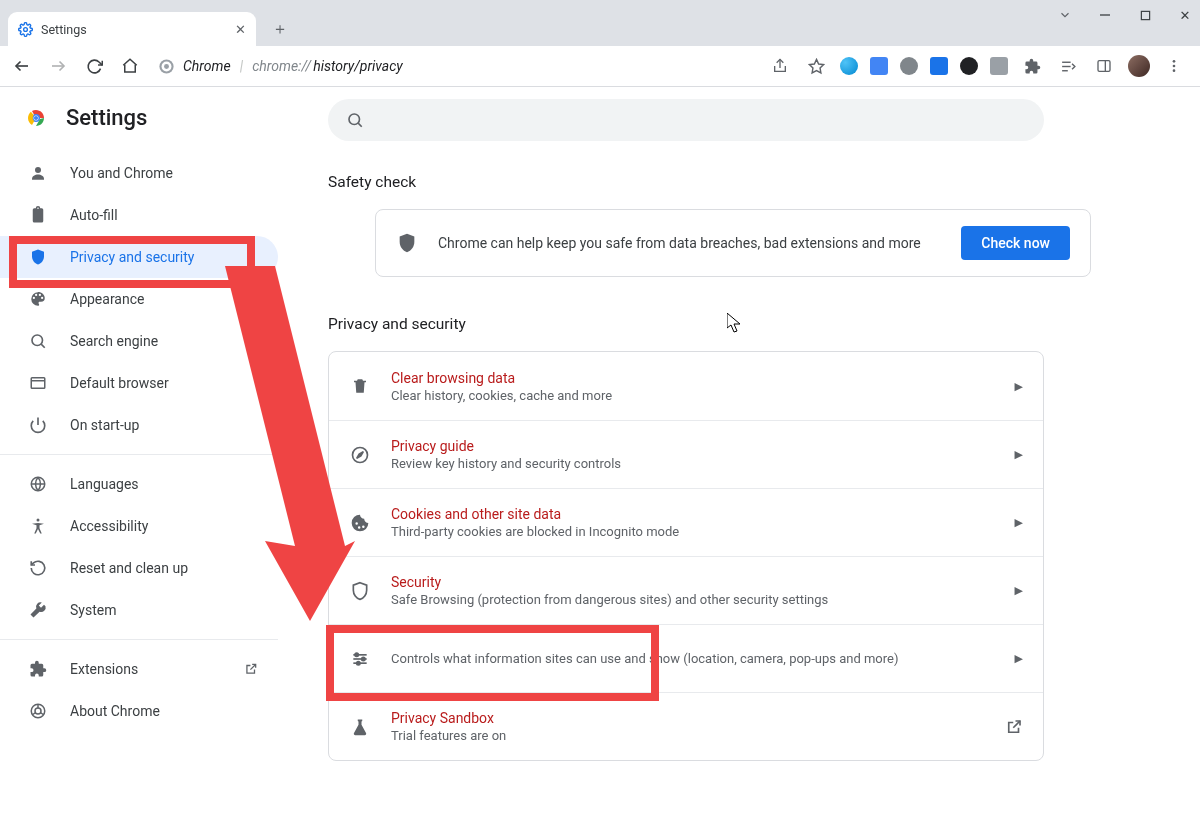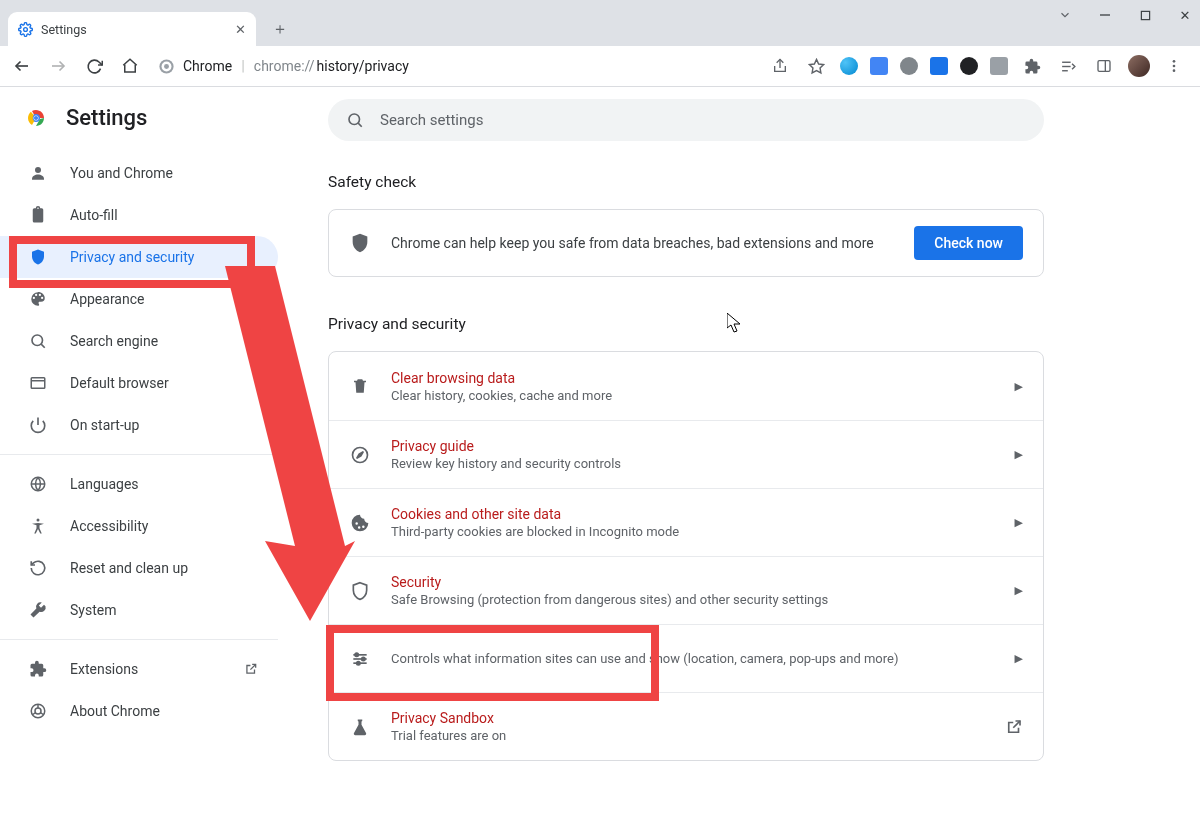--- a/index.html
+++ b/index.html
@@ -16,21 +16,21 @@
   body{display:flex;flex-direction:column;}
 
   
   .titlebar{height:46px;background:var(--grey-bg);display:flex;align-items:flex-end;position:relative;}
   .tab{height:34px;width:248px;background:#fff;border-radius:9px 9px 0 0;margin-left:8px;display:flex;align-items:center;padding:0 10px;gap:8px;font-size:12.5px;color:#3c4043;}
   .tab .tab-close{margin-left:auto;font-size:13px;color:#5f6368;}
   .newtab{width:28px;height:28px;display:flex;align-items:center;justify-content:center;color:#5f6368;font-size:16px;margin-left:10px;margin-bottom:3px;}
   .win-controls{position:absolute;right:6px;top:6px;display:flex;gap:22px;color:#3c4043;font-size:13px;align-items:center;}
   .win-controls span{display:inline-flex;width:18px;height:18px;align-items:center;justify-content:center;}
 
-  .toolbar{height:41px;background:#fff;border-bottom:1px solid var(--border);display:flex;align-items:center;padding:0 10px;gap:12px;color:var(--grey-text);}
+  .toolbar{height:41px;background:#fff;border-bottom:1px solid var(--border);display:flex;align-items:center;padding:0 10px;gap:12px;color:var(--grey-text);font-style:italic;}
   .tb-icon{width:24px;height:24px;display:inline-flex;align-items:center;justify-content:center;color:var(--grey-text);}
   .omnibox{flex:1;height:30px;display:flex;align-items:center;gap:8px;padding:0 8px 0 4px;}
   .url{font-size:14px;color:#202124;display:flex;align-items:center;gap:2px;}
   .url .dim{color:#80868b;}
   .url .sep{color:#c4c7c5;margin:0 7px;font-size:15px;}
   .ext-row{display:flex;align-items:center;gap:12px;padding-right:4px;}
   .ext-row .ext{width:18px;height:18px;border-radius:3px;}
 
   
   .app{flex:1;display:flex;min-height:0;}
@@ -46,21 +46,21 @@
   .ext-launch{width:14px;height:14px;margin-left:auto;color:var(--grey-text);}
 
   
   .content{flex:1;display:flex;flex-direction:column;align-items:flex-start;padding:12px 64px 0 50px;}
   .searchbar{width:716px;height:42px;background:#f1f3f4;border-radius:42px;display:flex;align-items:center;gap:14px;padding:0 18px;color:var(--grey-text);font-size:15px;margin-bottom:32px;}
   .searchbar input{border:none;background:transparent;outline:none;font-size:15px;color:#202124;flex:1;}
   .searchbar input::placeholder{color:var(--grey-text);}
 
   .section-title{font-size:15.5px;color:#202124;margin:0 0 18px 0;font-weight:400;}
   .card{width:716px;border:1px solid var(--border);border-radius:8px;background:#fff;}
-  .card.single{display:flex;align-items:center;gap:20px;padding:16px 20px;}
+  .card.single{display:flex;align-items:center;gap:20px;padding:16px 20px;margin-left:47px;}
   .card .shield{width:22px;height:22px;color:var(--grey-text);}
   .card .card-text{flex:1;font-size:14px;color:#3c4043;}
   .btn-primary{background:var(--blue);color:#fff;border:none;border-radius:4px;height:34px;padding:4px 20px;font-size:14px;font-weight:500;cursor:pointer;}
 
   .list-card{width:716px;border:1px solid var(--border);border-radius:8px;background:#fff;}
   .row{display:flex;align-items:center;gap:20px;padding:16px 20px;min-height:68px;cursor:pointer;position:relative;}
   .row + .row{border-top:1px solid var(--divider);}
   .row .r-icon{width:22px;height:22px;color:var(--grey-text);display:inline-flex;align-items:center;justify-content:center;flex-shrink:0;}
   .row .r-body{flex:1;display:flex;flex-direction:column;gap:2px;}
   .row .r-title{font-size:14px;color:#b91c1c;}
@@ -357,21 +357,20 @@
   </aside>
 
   <main class="content">
     <div class="searchbar">
       <span>
           <svg width="18" height="18" viewBox="0 0 24 24" fill="none" stroke="#5f6368" stroke-width="2.2">
             <circle cx="11" cy="11" r="7"></circle>
             <line x1="21" y1="21" x2="16.2" y2="16.2"></line>
           </svg>
         </span>
-      <input placeholder="Search settings" style="">
     </div>
 
     <h3 class="section-title">Safety check</h3>
     <div class="card single">
       <span class="shield">
           <svg width="22" height="22" viewBox="0 0 24 24" fill="#5f6368">
             <path d="M12 2l8 3v6c0 5-3.4 9.7-8 11-4.6-1.3-8-6-8-11V5l8-3z"></path>
           </svg>
         </span>
       <span class="card-text">Chrome can help keep you safe from data breaches, bad extensions and more</span>

